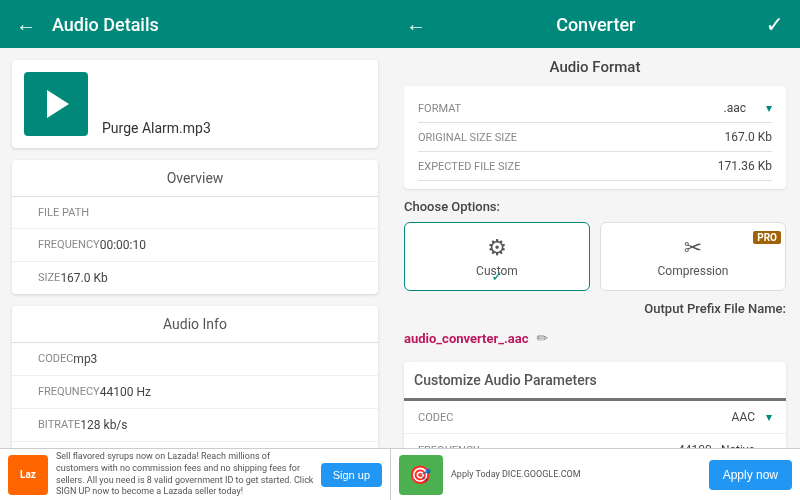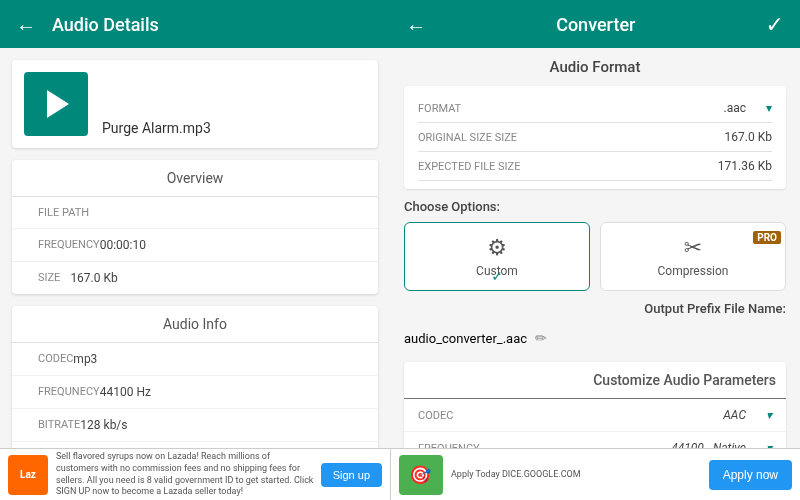--- a/index.html
+++ b/index.html
@@ -101,21 +101,20 @@
     .info-row {
       display: flex;
       justify-content: flex-start;
       padding: 9px 26px;
       border-bottom: 1px solid #f0f0f0;
       font-size: 12px;
     }
 
     .info-row:last-child {
       border-bottom: none;
-      gap: 10px;
     }
 
     .info-label {
       color: #888;
       font-size: 11px;
     }
 
     .info-value {
       color: #444;
       font-size: 12px;
@@ -265,41 +264,42 @@
 
     .output-filename-row {
       display: flex;
       align-items: center;
       gap: 8px;
       padding: 6px 0;
     }
 
     .output-filename {
       font-size: 13px;
-      color: #000000;
+      color: #be185d;
+      font-weight: bold;
     }
 
     .edit-icon {
       color: #888;
       font-size: 14px;
       cursor: pointer;
     }
 
     .customize-section {
       background: white;
       border-radius: 4px;
       box-shadow: 0 1px 3px rgba(0,0,0,0.1);
     }
 
     .customize-header {
-      text-align: right;
+      text-align: left;
       padding: 10px;
       font-size: 14px;
       color: #555;
-      border-bottom: 1px solid #737373;
+      border-bottom: 3px solid #737373;
       font-weight: 500;
     }
 
     .param-row {
       display: flex;
       justify-content: space-between;
       align-items: center;
       padding: 9px 14px;
       border-bottom: 1px solid #f0f0f0;
       font-size: 12px;
@@ -311,22 +311,21 @@
 
     .param-label {
       color: #888;
       font-size: 11px;
     }
 
     .param-value {
       color: #444;
       display: flex;
       align-items: center;
-      gap: 20px;
-      font-style: italic;
+      gap: 11px;
     }
 
     
     .ad-bar {
       height: 52px;
       background: white;
       display: flex;
       align-items: center;
       border-top: 1px solid #ccc;
       overflow: hidden;

